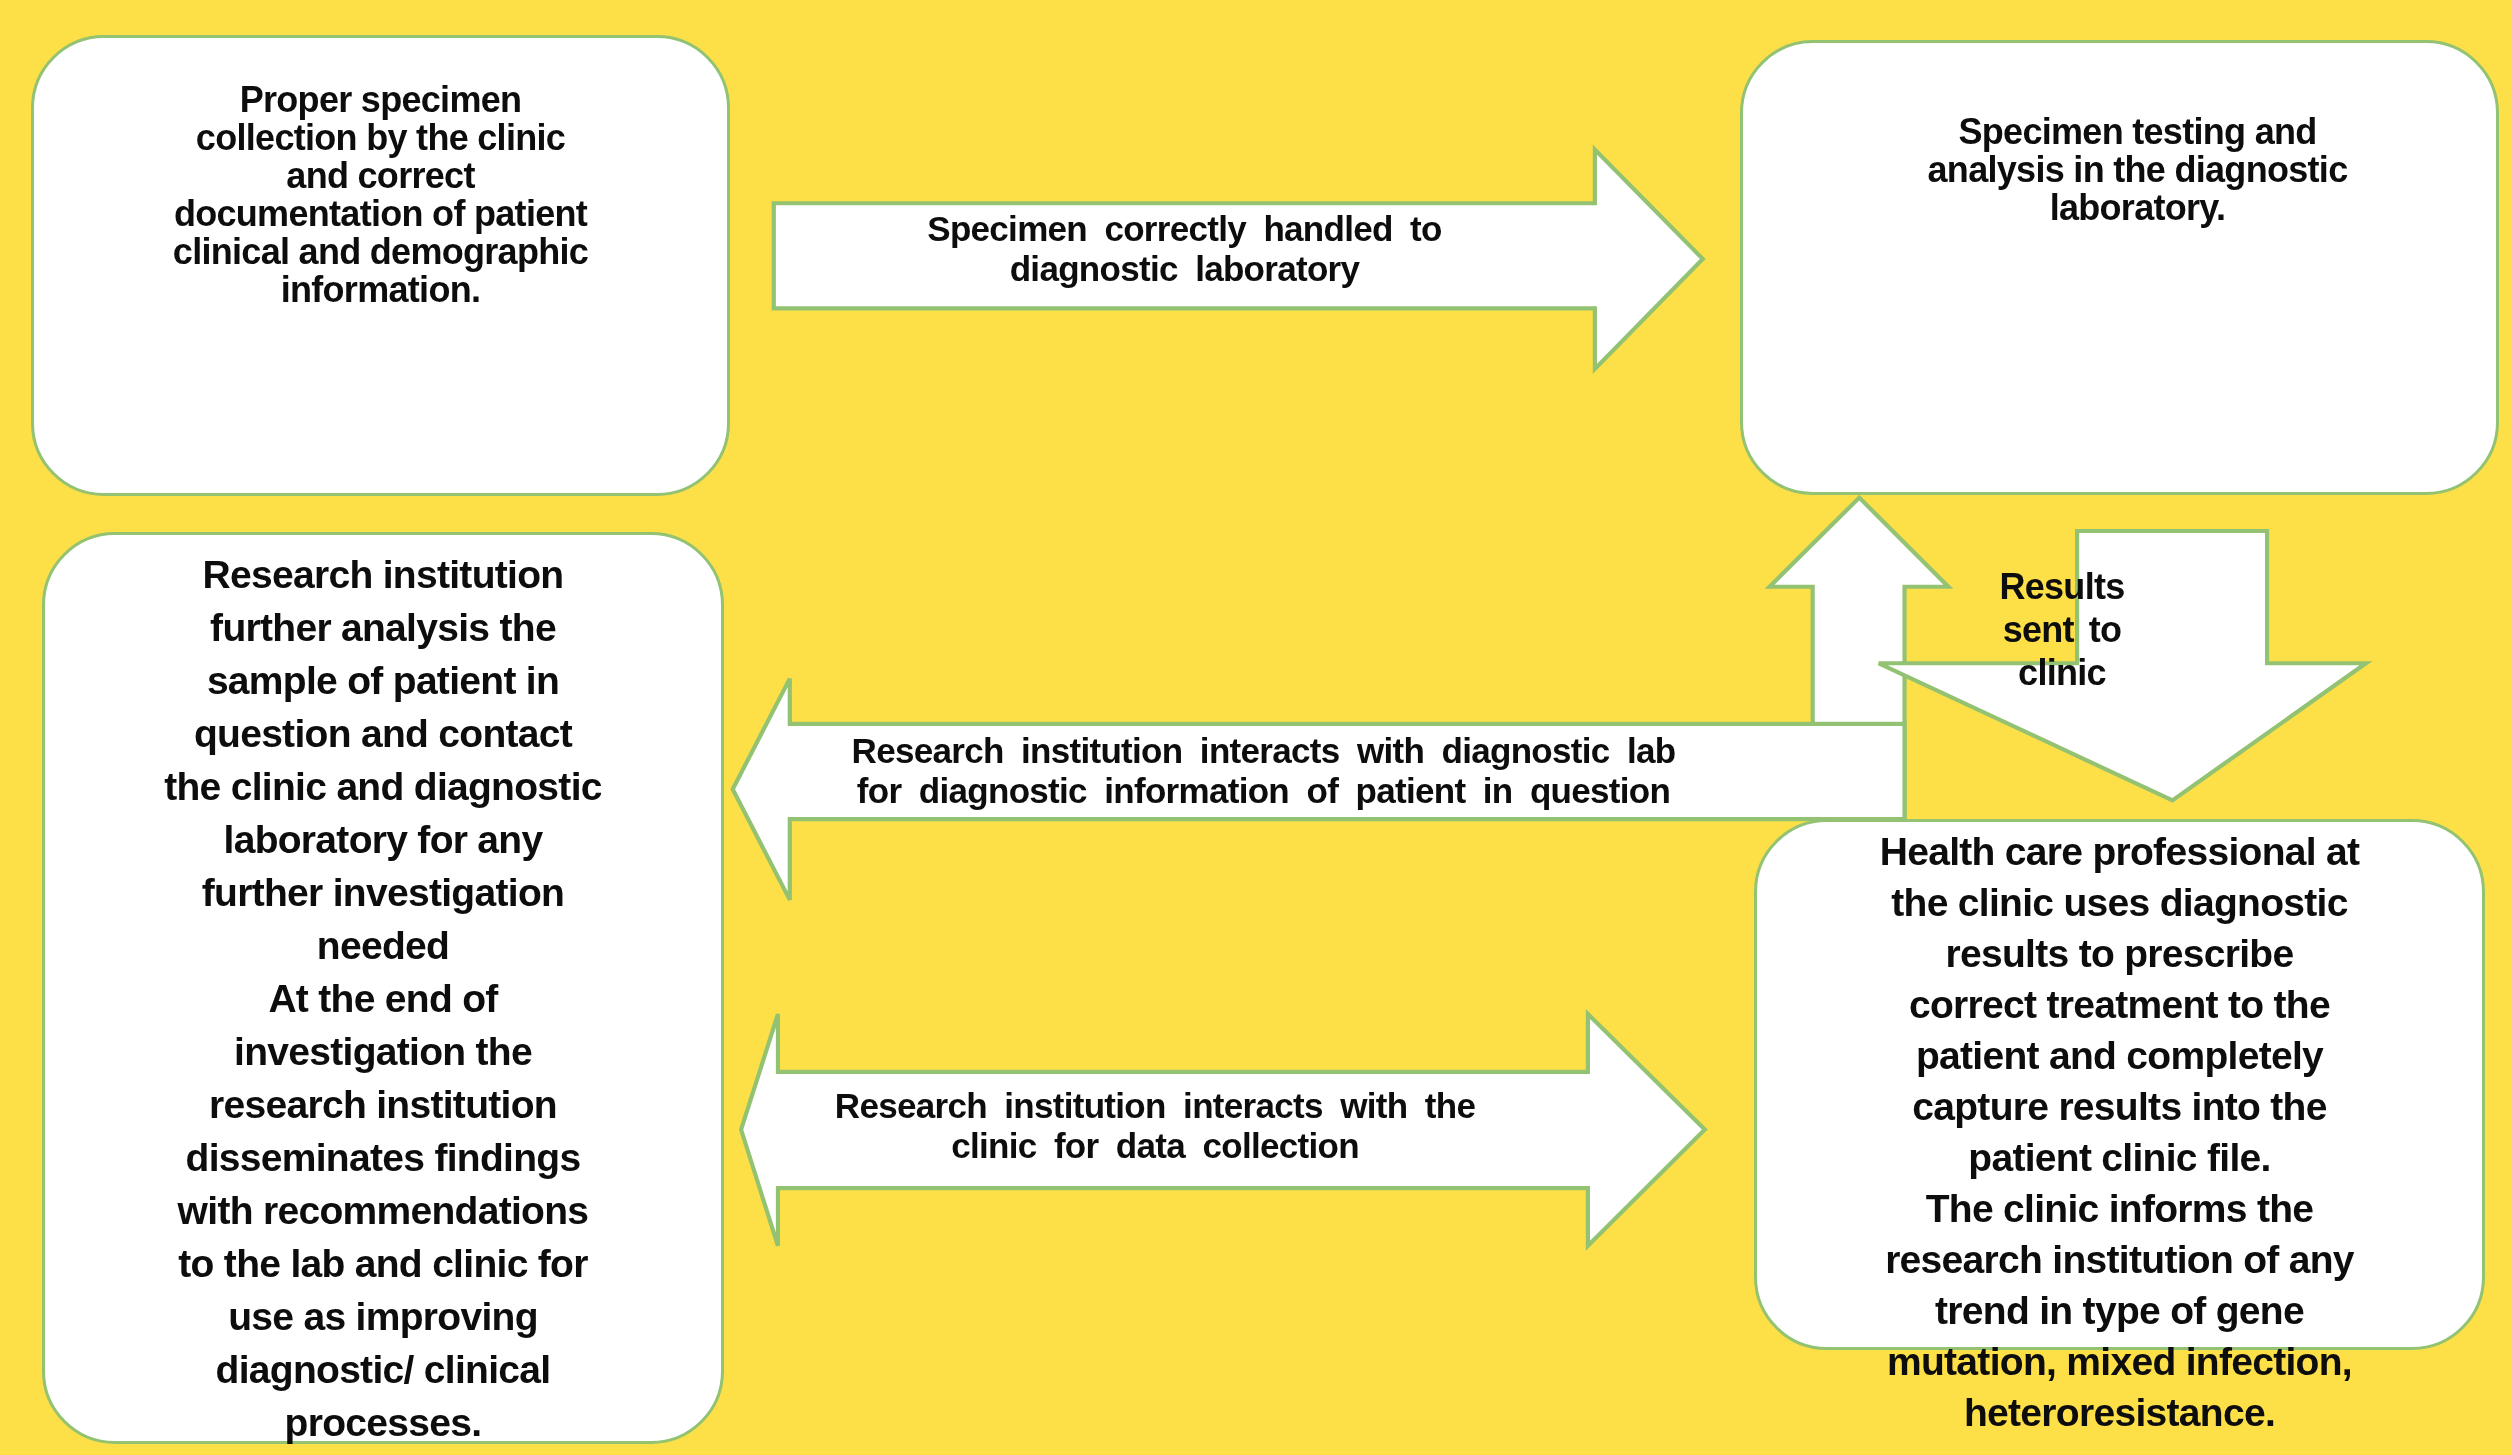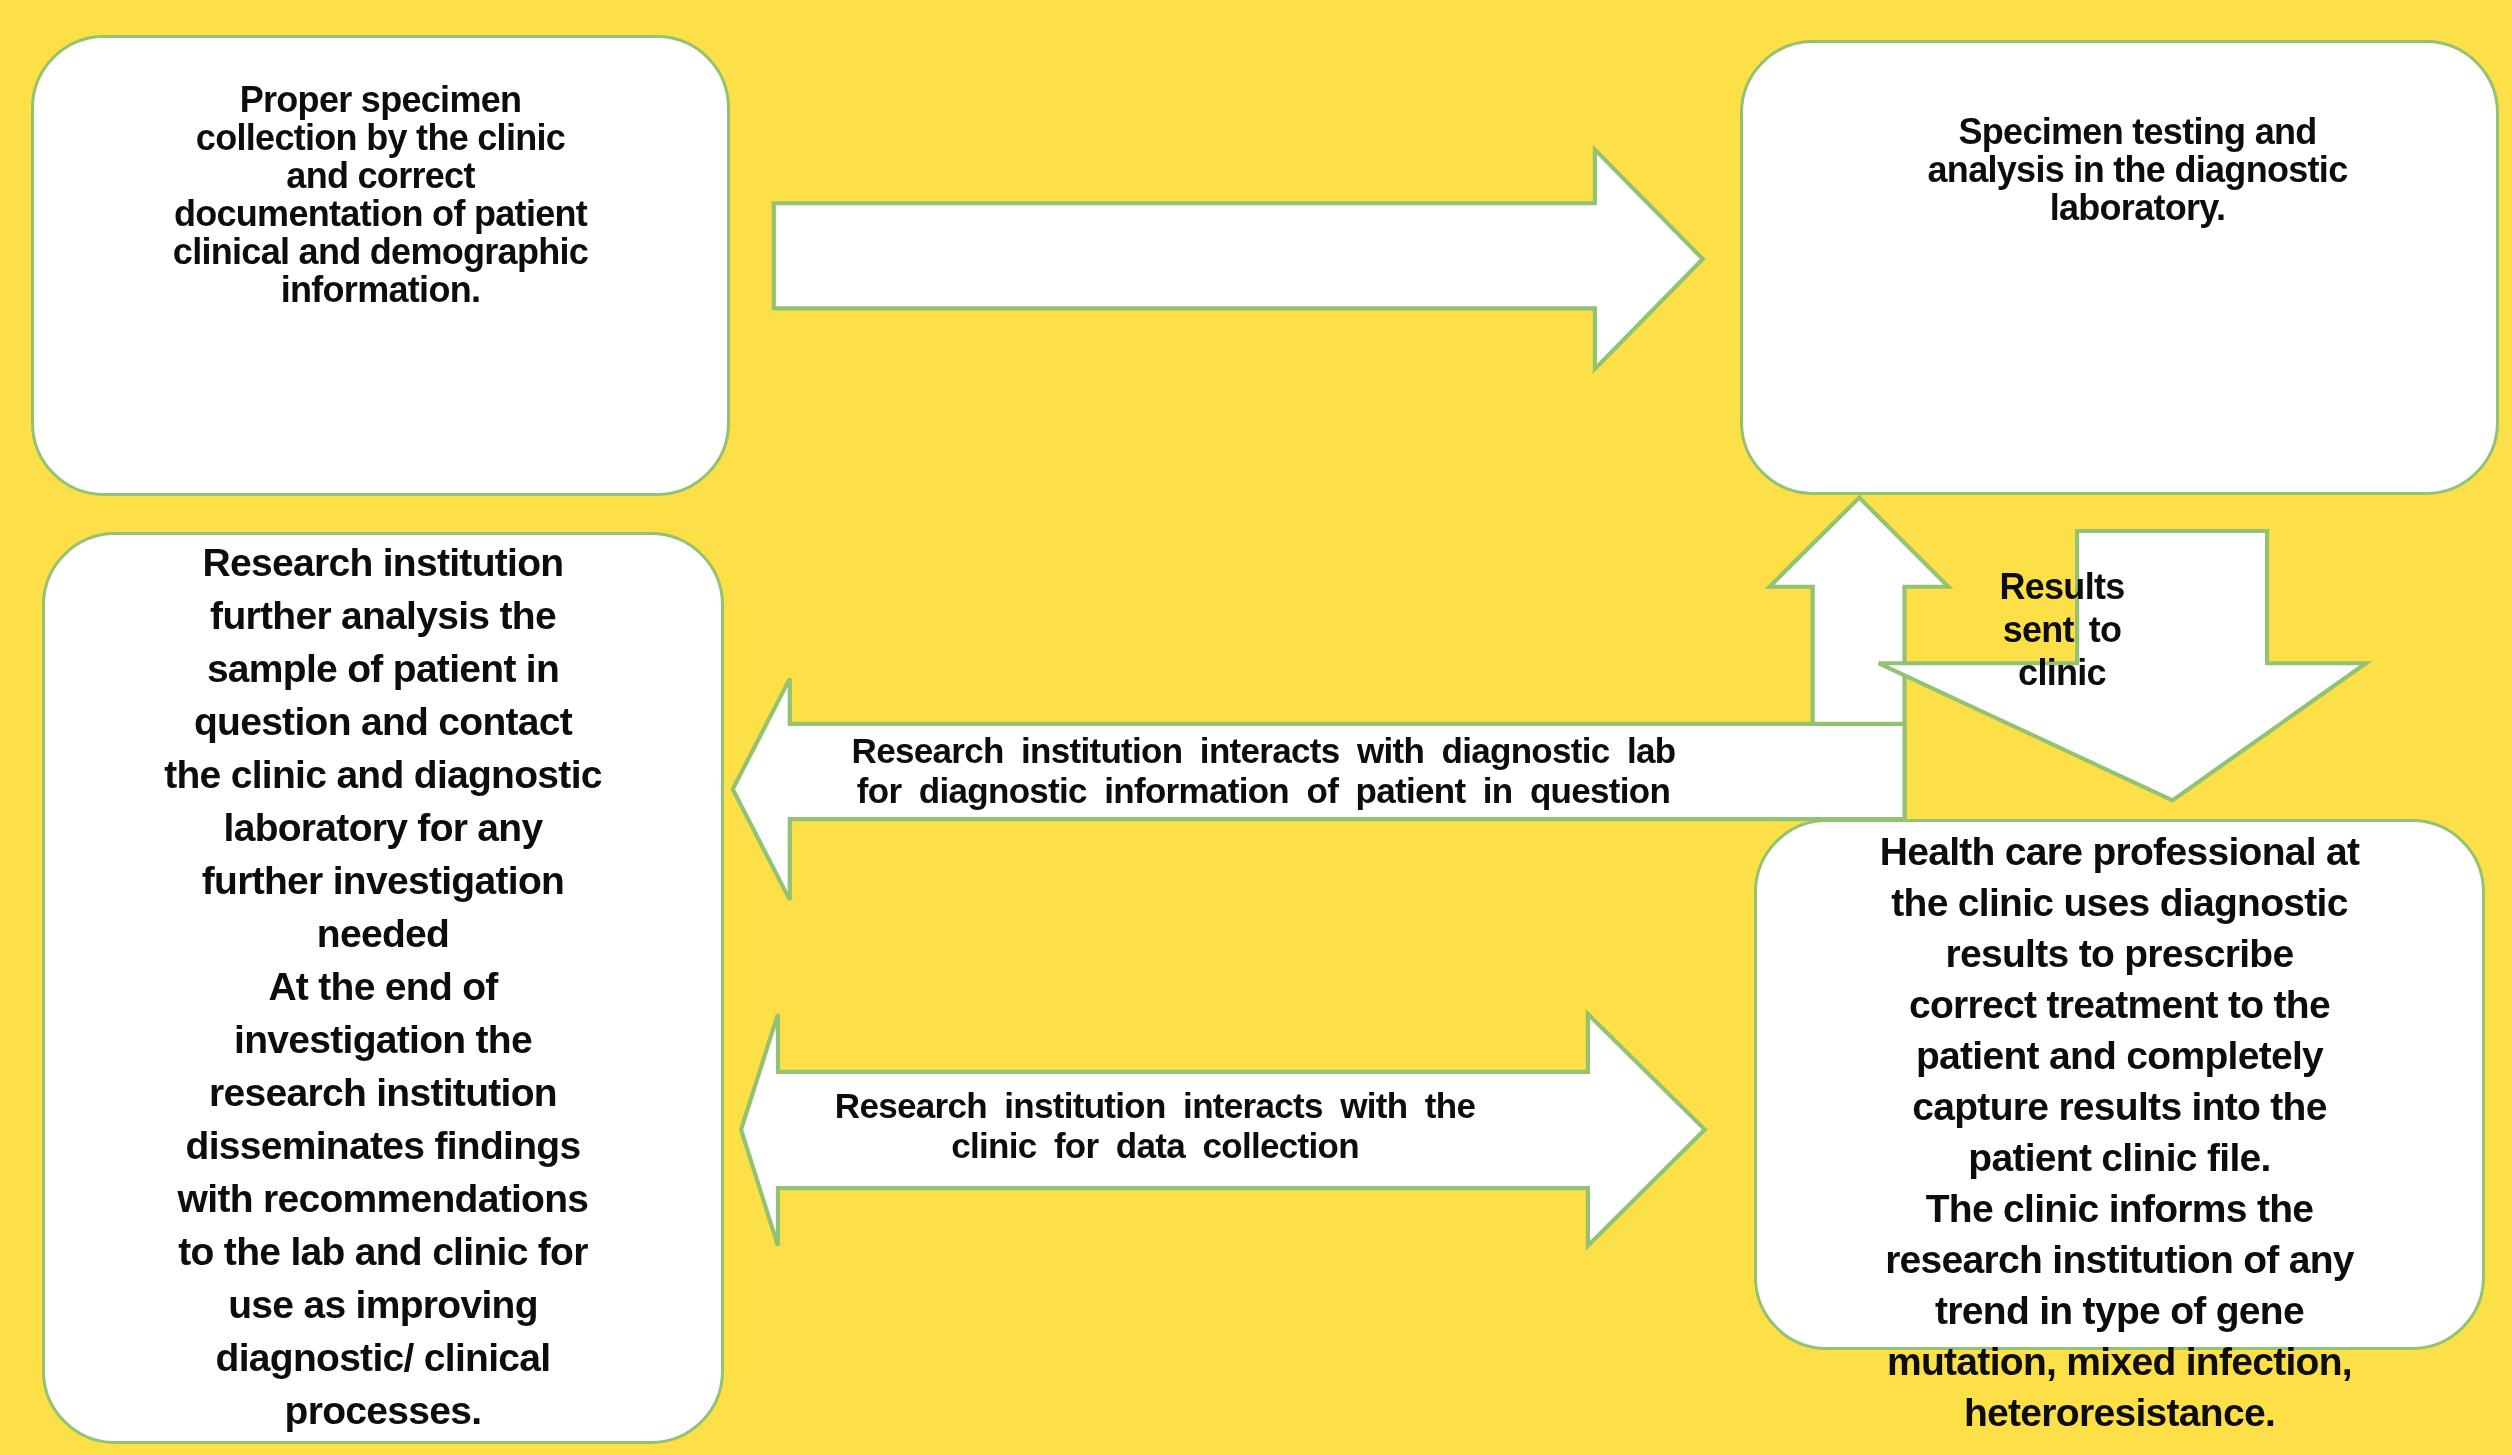--- a/index.html
+++ b/index.html
@@ -39,21 +39,21 @@
     flex-direction: column;
     align-items: center;
   }
   .txt {
     white-space: pre-line;
     text-align: center;
     letter-spacing: -0.7px;
   }
   .box-top-left .txt   { font-size: 36px; line-height: 38px; padding-top: 43px; }
   .box-top-right .txt  { font-size: 36px; line-height: 38px; padding-top: 70px; margin-left: 36px; }
-  .box-research .txt   { font-size: 39px; line-height: 53px; padding-top: 1px; }
+  .box-research .txt   { font-size: 39px; line-height: 53px; padding-top: 13px; }
   .box-clinic .txt     { font-size: 39px; line-height: 51px; padding-top: 4.2px; }
   .arrow-label {
     position: absolute;
     text-align: center;
     white-space: pre-line;
     letter-spacing: -0.7px;
     word-spacing: 8.4px;
     font-size: 35px;
     line-height: 40px;
     color: #0d0d0d;
@@ -125,20 +125,22 @@
 patient and completely
 capture results into the
 patient clinic file.
 The clinic informs the
 research institution of any
 trend in type of gene
 mutation, mixed infection,
 heteroresistance.</div>
   </div>
 
+  <div class="arrow-label" style="left:774px; top:209px; width:821px;">Specimen correctly handled to
+diagnostic laboratory</div>
 
   <div class="arrow-label" style="left:672px; top:731px; width:1183px;">Research institution interacts with diagnostic lab
 for diagnostic information of patient in question</div>
 
   <div class="arrow-label label-results" style="left:1932px; top:565px; width:260px;">Results
 sent to
 clinic</div>
 
   <div class="arrow-label" style="left:668px; top:1086px; width:974px;">Research institution interacts with the
 clinic for data collection</div>

